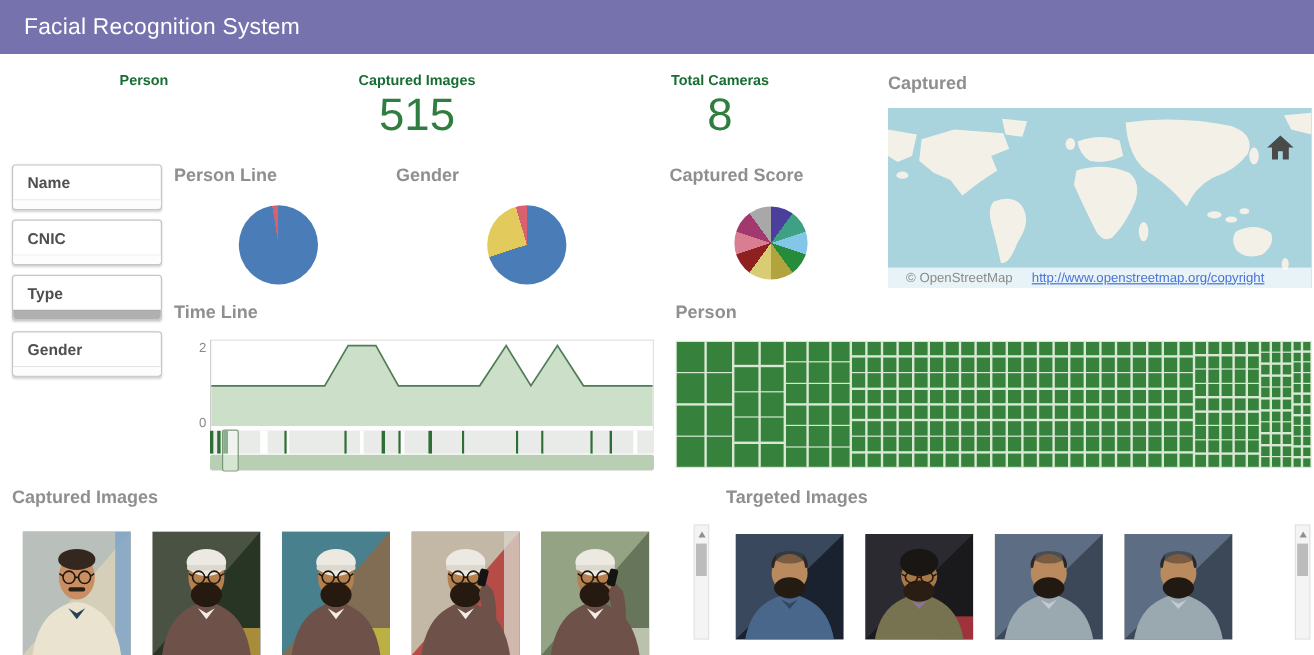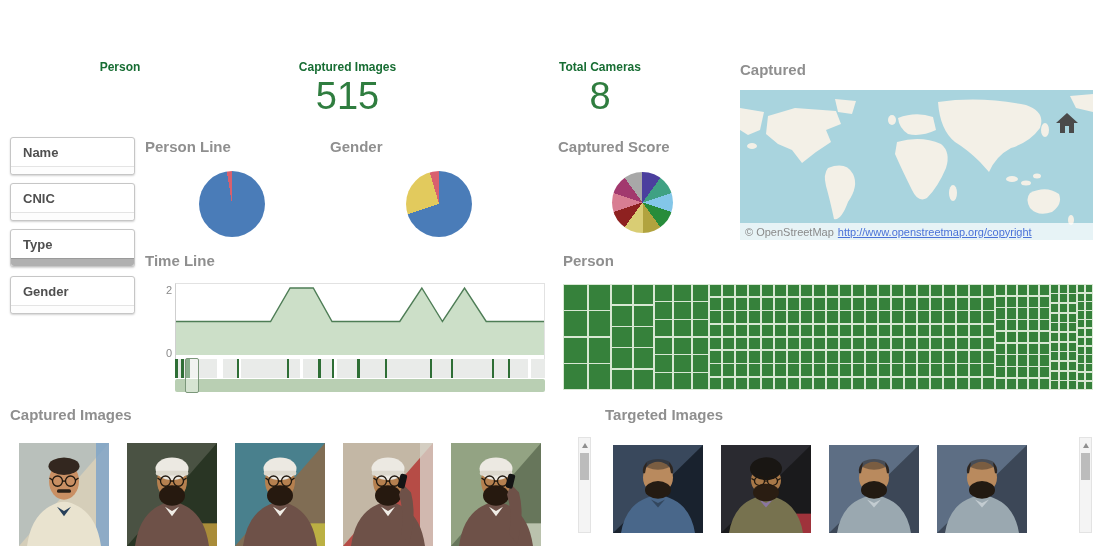--- a/index.html
+++ b/index.html
@@ -42,21 +42,21 @@
           background:rgba(250,252,249,.45);border-radius:2px;box-sizing:border-box;}
 
   
   .treemap{position:absolute;left:563px;top:284px;width:530px;height:106px;background:#d8e8d3;display:flex;}
   .tm-col{display:flex;flex-direction:column;flex-basis:0;}
   .tm-cell{flex:1;margin:0.8px;}
 
   
   .map{position:absolute;left:740px;top:90px;width:353px;height:150px;background:#a9d4de;overflow:hidden;}
   .map-attr{position:absolute;left:0;right:0;bottom:0;height:17px;background:rgba(255,255,255,.72);
-            font-size:11px;color:#8a8a8a;display:flex;align-items:center;padding-left:5px;gap:4px;white-space:nowrap;}
+            font-size:11px;color:#8a8a8a;display:flex;align-items:center;padding-left:15px;gap:16px;white-space:nowrap;}
   .map-attr .lnk{color:#4a72d8;text-decoration:underline;cursor:pointer;}
   .map-home{position:absolute;right:14px;top:22px;width:24px;height:22px;cursor:pointer;}
 
   
   .strip-row{position:absolute;display:flex;gap:18px;}
   .photo{width:90px;overflow:hidden;background:#888;}
   .strip-captured .photo{height:103px;}
   .strip-targeted .photo{height:88px;}
   .photo svg{display:block;width:100%;height:100%;}
 
@@ -65,20 +65,23 @@
            border:1px solid #e3e3e3;box-sizing:border-box;}
   .vscroll .arr{width:0;height:0;border-left:3.5px solid transparent;border-right:3.5px solid transparent;
            border-bottom:5px solid #8f8f8f;margin:5px auto 0 auto;}
   .vscroll .thumb{position:absolute;left:1px;right:1px;top:15px;height:27px;background:#bcbcbc;}
 </style>
 </head>
 <body>
 
 <div class="canvas">
 
+  <div class="hdr" style="background: rgb(118, 114, 174);">
+    <span class="t">Facial Recognition System</span>
+  </div>
 
   <div class="kpi" style="left:50px;top:60px;width:140px;">
     <div class="lbl">Person</div>
   </div>
   <div class="kpi" style="left:275px;top:60px;width:145px;">
     <div class="lbl">Captured Images</div>
     <div class="val">515</div>
   </div>
   <div class="kpi" style="left:530px;top:60px;width:140px;">
     <div class="lbl">Total Cameras</div>

